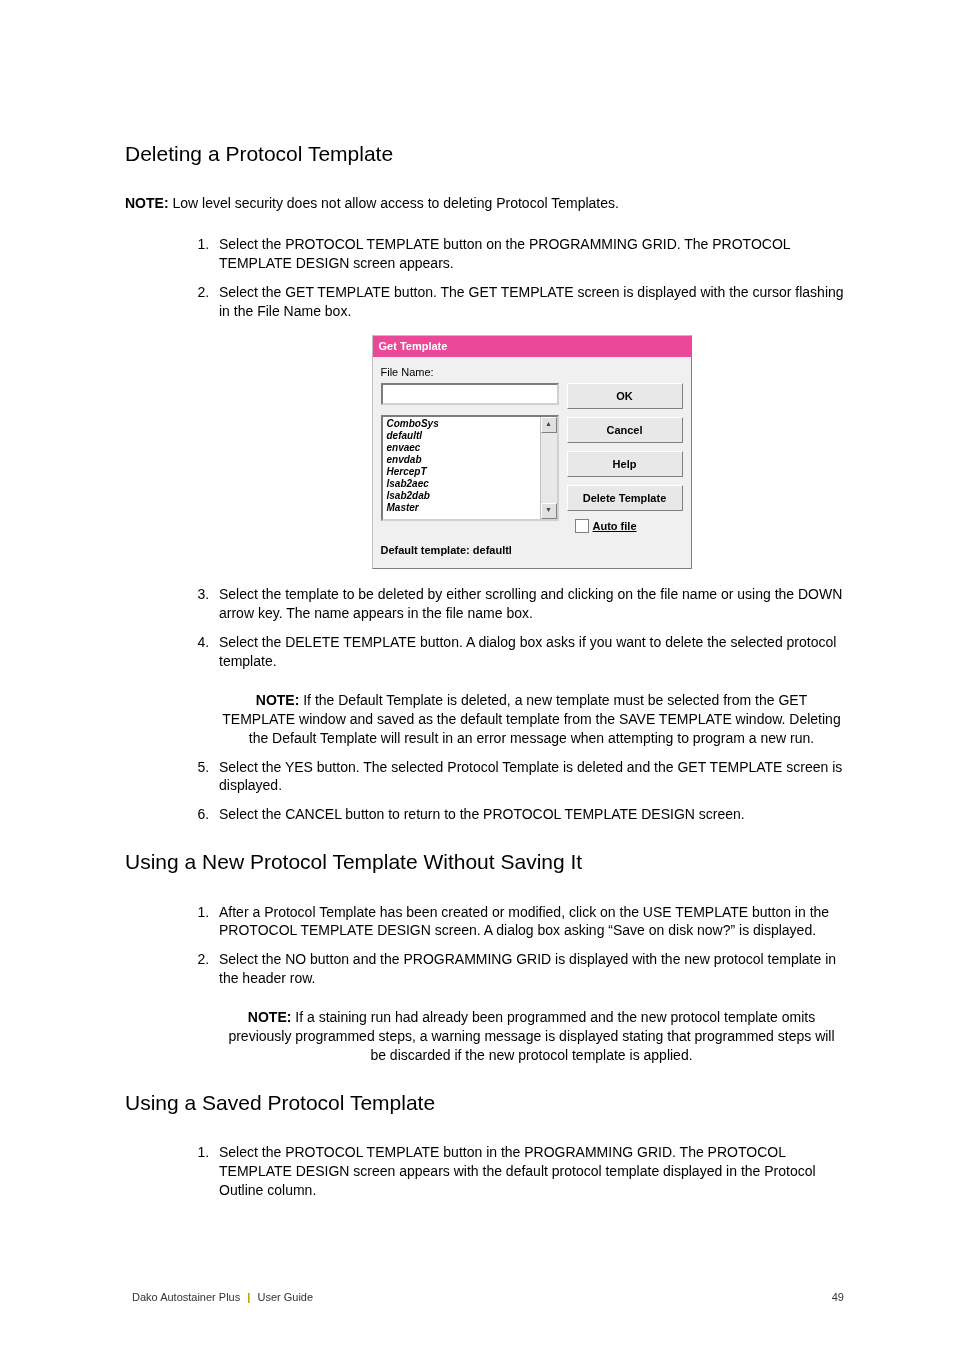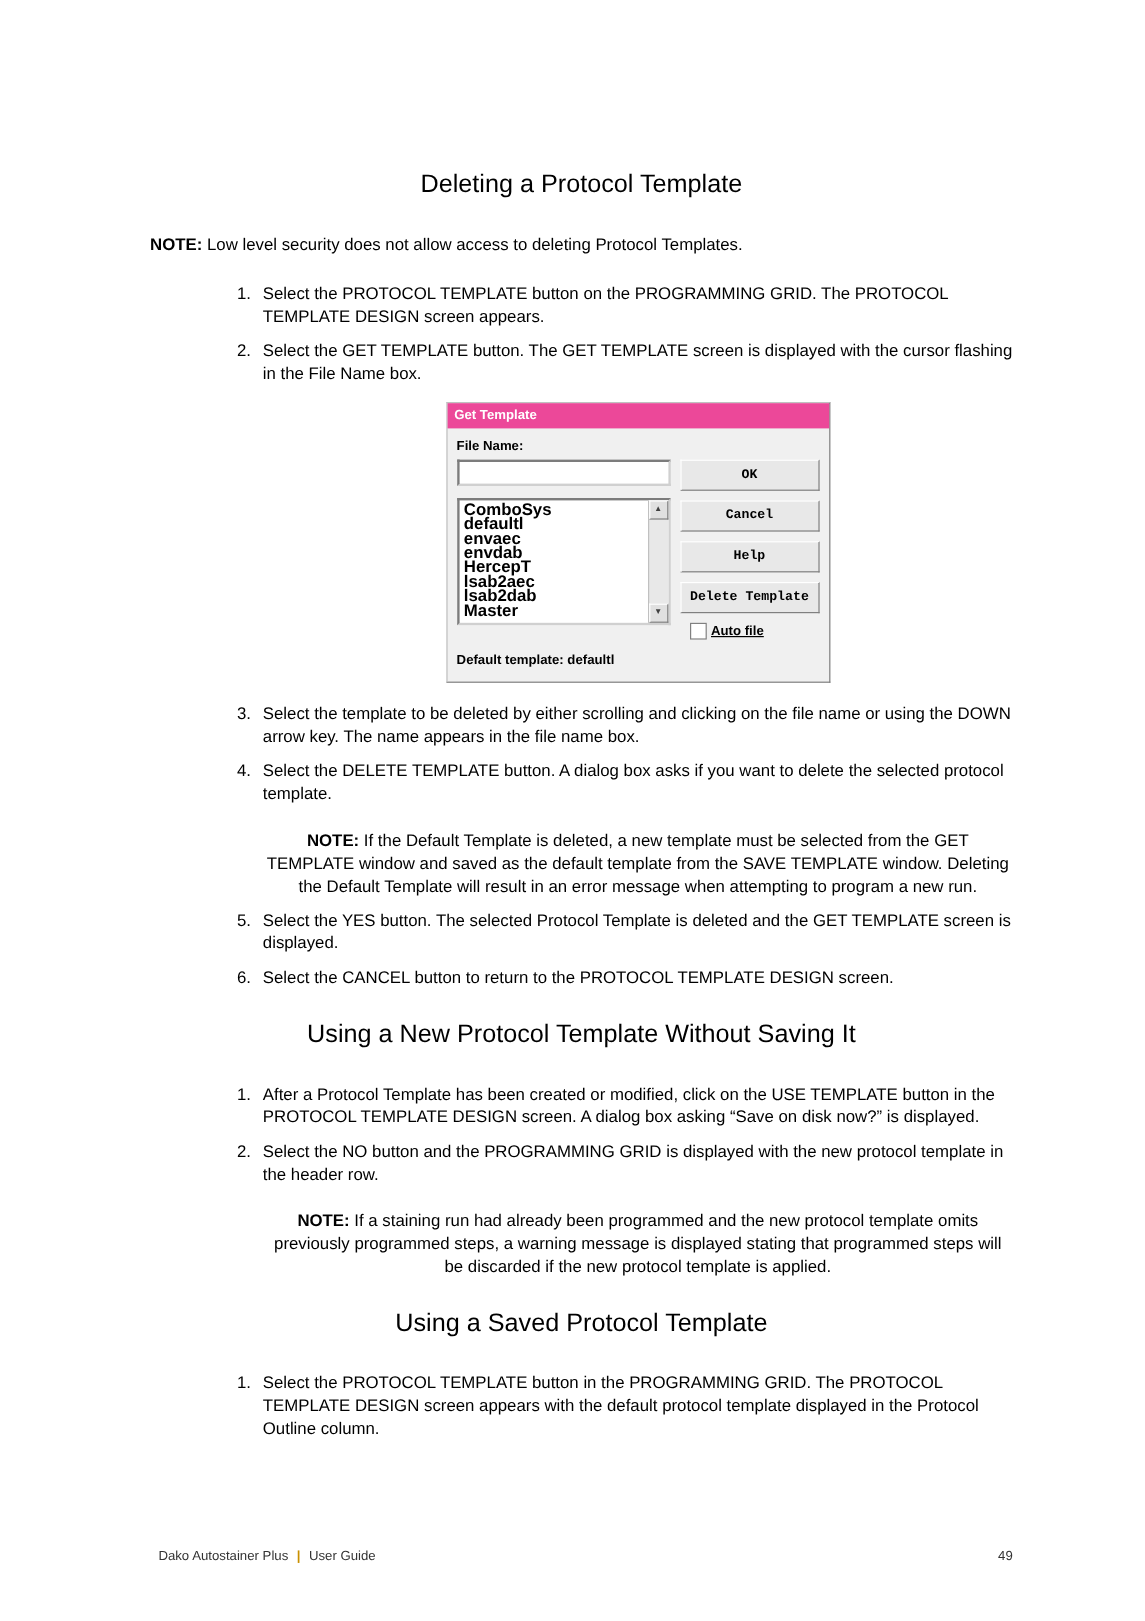--- a/index.html
+++ b/index.html
@@ -15,21 +15,20 @@
     width: 954px;
     min-height: 1351px;
     box-sizing: border-box;
     padding: 140px 110px 40px 125px;
     position: relative;
   }
   h2 {
     font-size: 21px;
     font-weight: 400;
     margin: 0 0 26px 0;
-    text-align: center;
   }
   .note-line {
     margin: 0 0 22px 0;
   }
   .bold {
     font-weight: 700;
   }
   ol {
     margin: 0 0 24px 0;
     padding-left: 88px;
@@ -74,21 +73,21 @@
   }
   .dlg-right {
     flex: 1;
     display: flex;
     flex-direction: column;
     align-items: stretch;
     gap: 8px;
     padding-top: 18px;
   }
   .lbl {
-    font-weight: 700;
+    font-weight: 400;
     margin-bottom: 4px;
     display: block;
   }
   .tb {
     width: 100%;
     box-sizing: border-box;
     height: 22px;
     border: 2px inset #d0d0d0;
     background: #fff;
     padding: 2px 4px;
@@ -99,23 +98,24 @@
     height: 106px;
     border: 2px inset #d0d0d0;
     background: #fff;
     box-sizing: border-box;
     display: flex;
   }
   .list-items {
     flex: 1;
     overflow: hidden;
     padding: 1px 4px;
-    font-size: 14px;
+    font-size: 10px;
     line-height: 12px;
     font-weight: 700;
+    font-style: italic;
   }
   .scrollbar {
     width: 16px;
     background: #e8e8e8;
     border-left: 1px solid #c0c0c0;
     display: flex;
     flex-direction: column;
     justify-content: space-between;
     align-items: center;
     padding: 0;
@@ -134,21 +134,20 @@
   }
   .btn {
     height: 26px;
     background: #e8e8e8;
     border: 1px solid #808080;
     border-top-color: #fff;
     border-left-color: #fff;
     font-weight: 700;
     font-size: 11px;
     cursor: pointer;
-    font-family: Liberation Mono, monospace;
   }
   .chk-row {
     display: flex;
     align-items: center;
     gap: 4px;
     padding-left: 8px;
     font-weight: 700;
     text-decoration: underline;
   }
   .chk {

